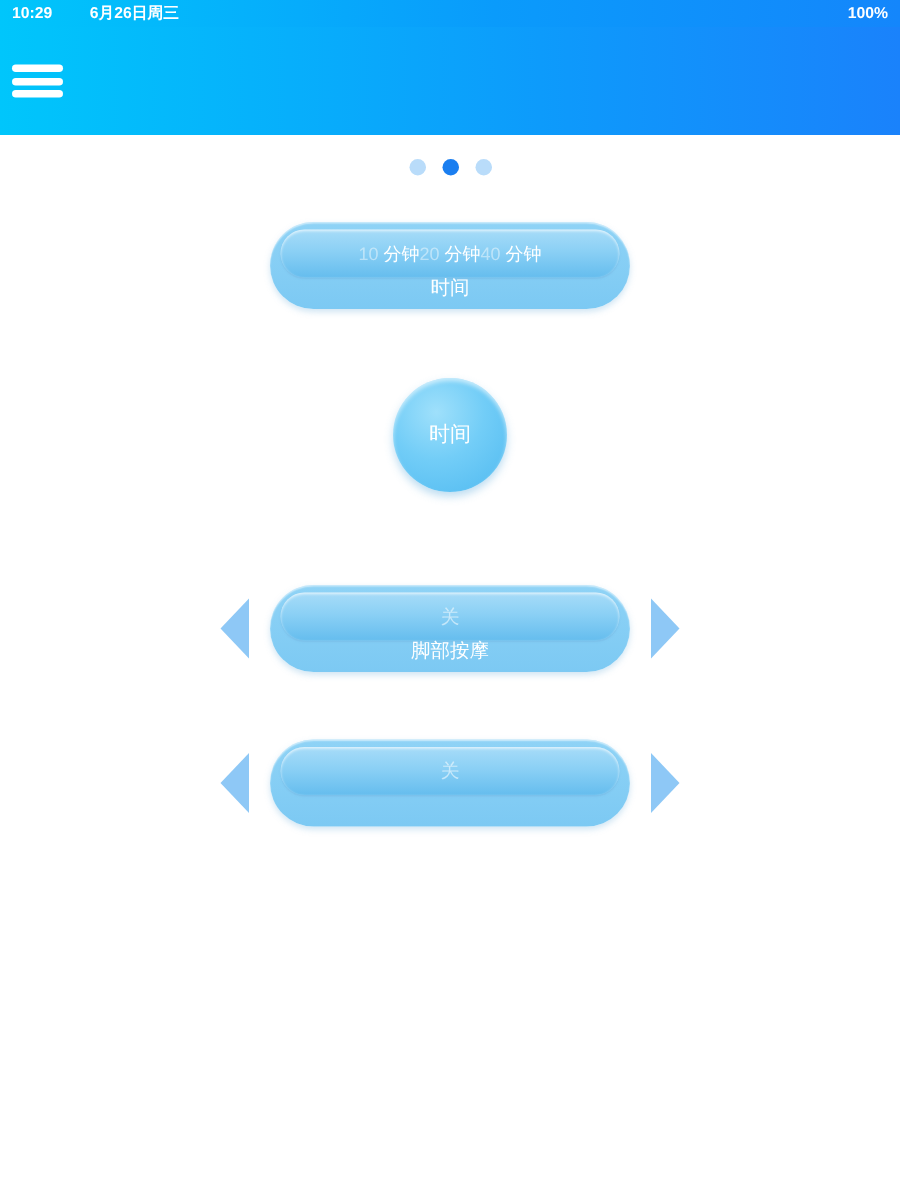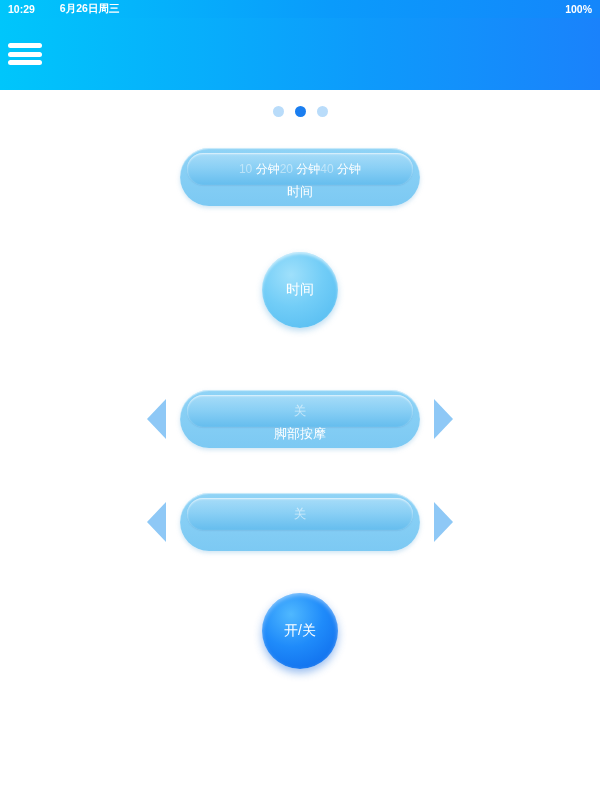--- a/index.html
+++ b/index.html
@@ -212,19 +212,14 @@
     <div class="arrow arrow-left"></div>
     <div class="pill">
       <div class="pill-inner">
         <span class="opt single">关</span>
       </div>
     </div>
     <div class="arrow arrow-right"></div>
   </div>
 
 
-  <div class="circle-wrap sec-power">
-    <div class="circle circle-power">
-      <span>开/关</span>
-    </div>
-  </div>
 
 </div>
 
 </body></html>

